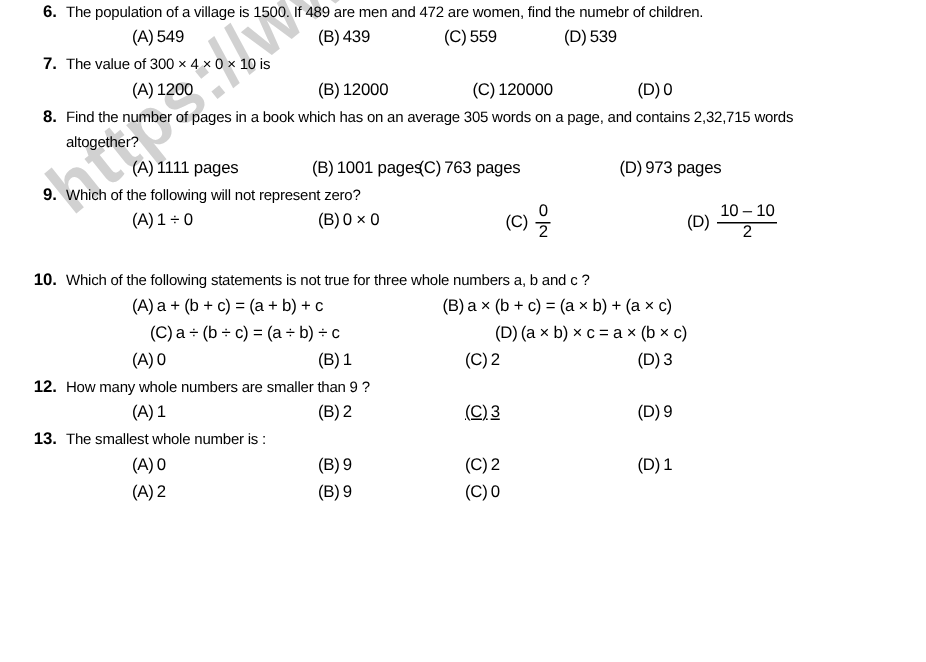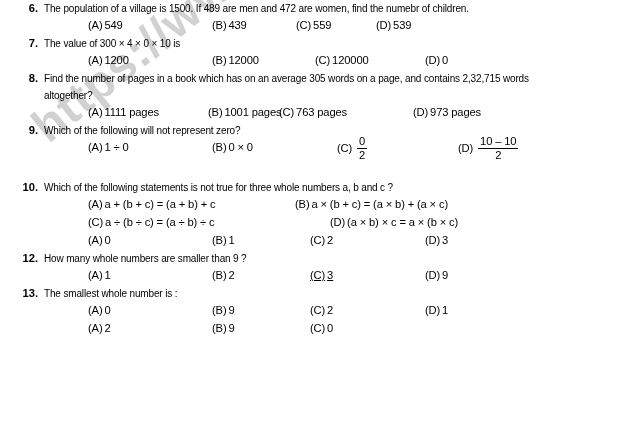--- a/index.html
+++ b/index.html
@@ -192,21 +192,21 @@
       <div class="q">
         <div class="qhead">
           <div class="qnum">10.</div>
           <div class="qtext">Which of the following statements is not true for three whole numbers a, b and c ?</div>
         </div>
         <div class="opts">
           <div class="opt" style="left: 295px;"><span class="lbl">(B)</span><span class="val">a × (b + c) = (a × b) + (a × c)</span></div>
           <div class="opt" style="left: 88px;"><span class="lbl">(A)</span><span class="val">a + (b + c) = (a + b) + c</span></div>
         </div>
         <div class="opts">
-          <div class="opt" style="left: 88px;"><span class="lbl">(C)</span><span class="val">a ÷ (b ÷ c) = (a ÷ b) ÷ c</span></div>
+          <div class="opt" style="left: 100px;"><span class="lbl">(C)</span><span class="val">a ÷ (b ÷ c) = (a ÷ b) ÷ c</span></div>
           <div class="opt" style="left: 330px;"><span class="lbl">(D)</span><span class="val">(a × b) × c = a × (b × c)</span></div>
         </div>
       </div>
       <div class="q">
         <div class="opts">
           <div class="opt" style="left: 88px;"><span class="lbl">(A)</span><span class="val">0</span></div>
           <div class="opt" style="left: 212px;"><span class="lbl">(B)</span><span class="val">1</span></div>
           <div class="opt" style="left: 310px;"><span class="lbl">(C)</span><span class="val">2</span></div>
           <div class="opt" style="left: 425px;"><span class="lbl">(D)</span><span class="val">3</span></div>
         </div>

